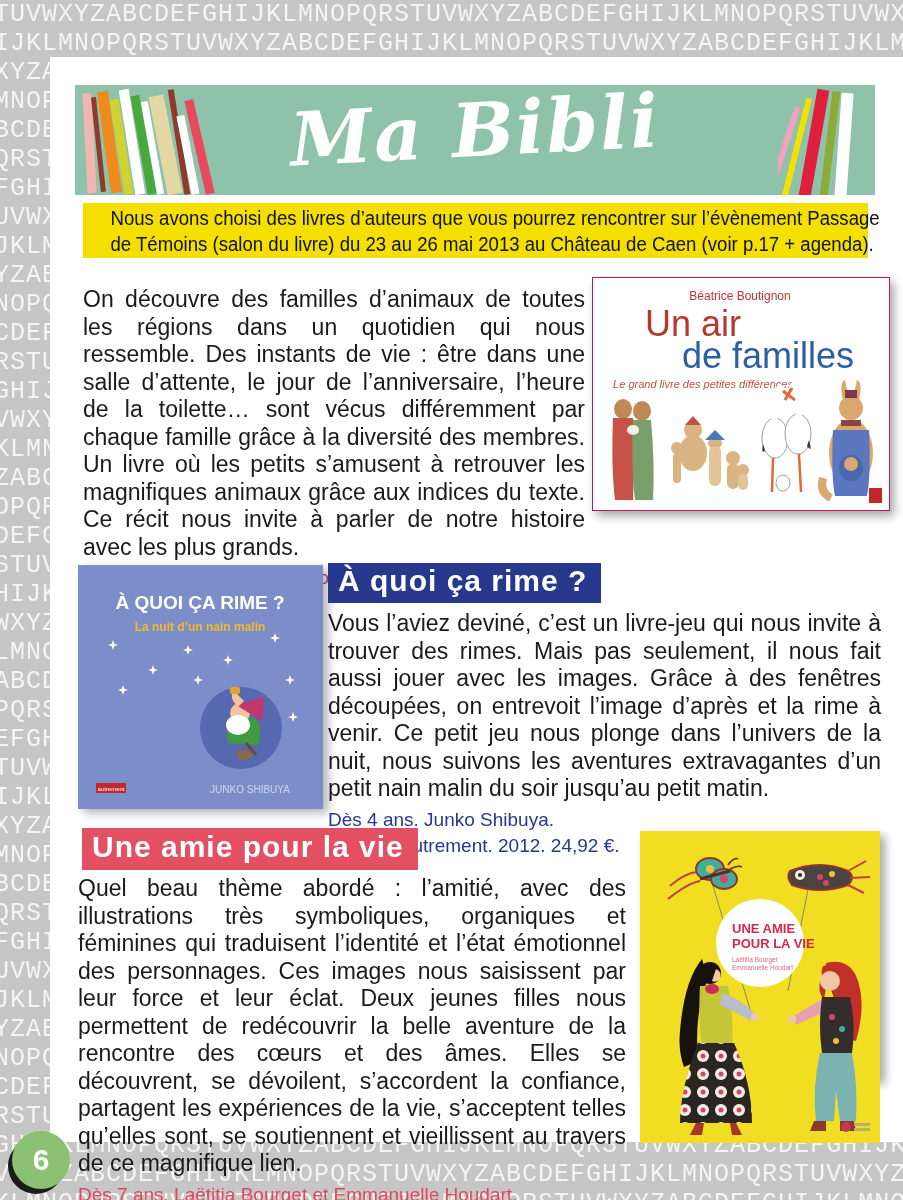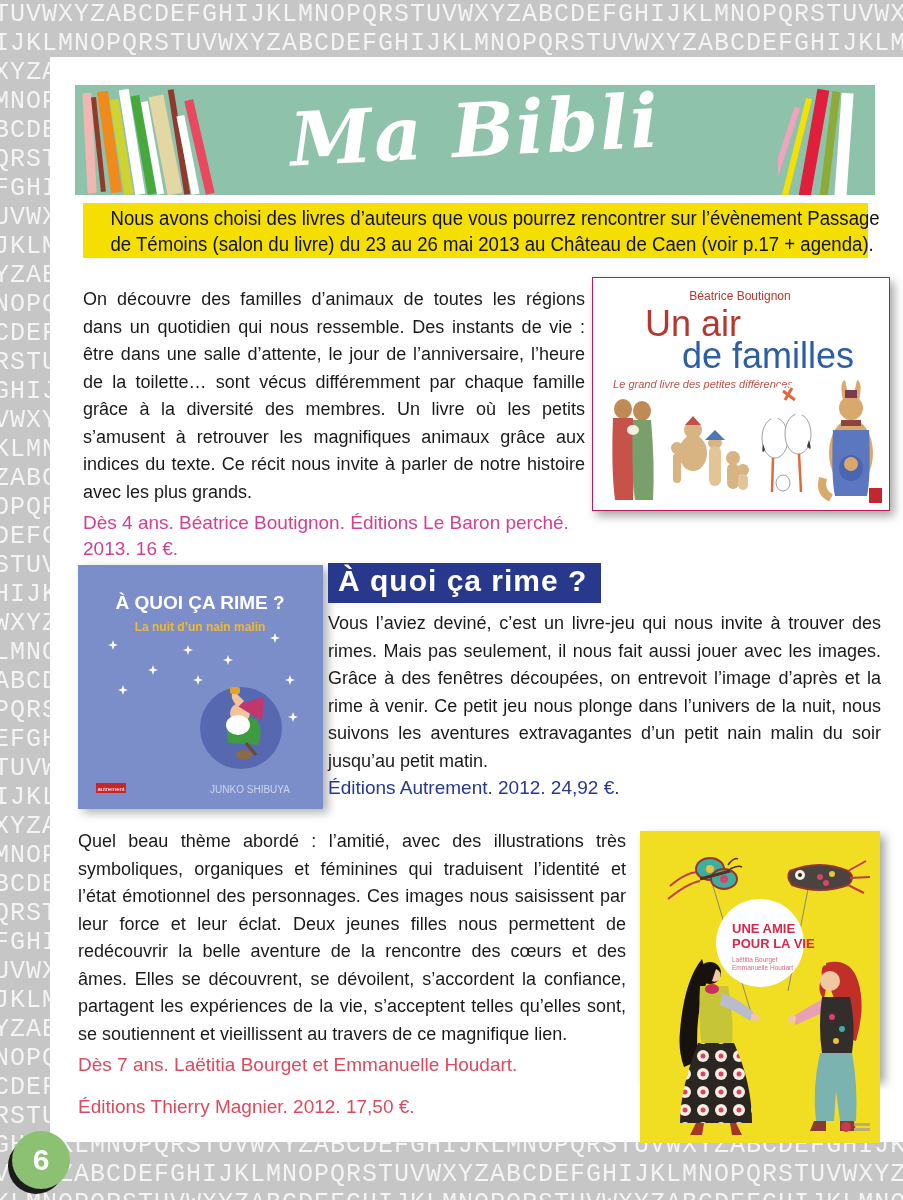--- a/index.html
+++ b/index.html
@@ -12,21 +12,21 @@
   
   #banner{position:absolute;left:25px;top:28px;width:800px;height:110px;background:#8fc2aa;}
   #banner .spines-left{position:absolute;left:4px;top:0;}
   #banner .spines-right{position:absolute;right:2px;top:0;}
   #banner .title{position:absolute;left:0;right:0;top:2px;text-align:center;color:#fff;font-family:"DejaVu Serif",serif;font-style:italic;font-weight:bold;font-size:74px;transform:rotate(-3deg);letter-spacing:2px;}
   
   #intro{position:absolute;left:33px;top:146px;width:785px;height:55px;background:#f4df00;color:#111;text-align:left;padding-top:2px;box-sizing:border-box;}
   #intro .line{white-space:nowrap;font-size:20px;line-height:26px;display:block;transform:scaleX(.93);transform-origin:center;}
   
   .title-bar{display:inline-block;color:#fff;font-weight:bold;white-space:nowrap;}
-  .body-text{color:#1a1a1a;font-size:18px;line-height:27.5px;text-align:justify;margin:0;}
+  .body-text{color:#1a1a1a;font-size:23px;line-height:27.5px;text-align:justify;margin:0;}
   .credit{font-size:19px;line-height:26px;margin:4px 0 0 0;}
   
   #art1{position:absolute;left:33px;top:229px;width:502px;}
   #art1 .title-bar{background:#d62b86;font-size:27px;letter-spacing:1.5px;padding:2px 12px 4px 10px;margin-left:2px;margin-bottom:6px;}
   #art1 .credit{color:#d23f92;}
   #cover1{position:absolute;left:542px;top:220px;width:296px;height:232px;background:#fff;box-shadow:4px 5px 9px rgba(0,0,0,.35);border:1px solid #be185d;}
   
   #cover2{position:absolute;left:28px;top:508px;width:245px;height:244px;box-shadow:5px 4px 9px rgba(0,0,0,.3);}
   #art2{position:absolute;left:278px;top:506px;width:553px;}
   #art2 .title-bar{background:#27388d;font-size:30px;letter-spacing:1px;padding:1px 14px 5px 10px;margin-bottom:7px;}
@@ -220,24 +220,26 @@
         </g>
         <rect x="18" y="218" width="30" height="10" fill="#c1272d"></rect>
         <text x="33" y="226" text-anchor="middle" font-size="6" fill="#ffffff">autrement</text>
         <text x="172" y="228" text-anchor="middle" font-size="10" fill="#cdd5ec">JUNKO SHIBUYA</text>
       </svg>
     </div>
 
     <div id="art2">
       <span class="title-bar">À quoi ça rime ?</span>
       <p class="body-text">Vous l’aviez deviné, c’est un livre-jeu qui nous invite à trouver des rimes. Mais pas seulement, il nous fait aussi jouer avec les images. Grâce à des fenêtres découpées, on entrevoit l’image d’après et la rime à venir. Ce petit jeu nous plonge dans l’univers de la nuit, nous suivons les aventures extravagantes d’un petit nain malin du soir jusqu’au petit matin.</p>
+      <p class="credit">Dès 4 ans. Junko Shibuya.</p>
       <p class="credit" style="margin-top:0">Éditions Autrement. 2012. 24,92 €.</p>
     </div>
 
     <div id="art3">
+      <span class="title-bar">Une amie pour la vie</span>
       <p class="body-text">Quel beau thème abordé : l’amitié, avec des illustrations très symboliques, organiques et féminines qui traduisent l’identité et l’état émotionnel des personnages. Ces images nous saisissent par leur force et leur éclat. Deux jeunes filles nous permettent de redécouvrir la belle aventure de la rencontre des cœurs et des âmes. Elles se découvrent, se dévoilent, s’accordent la confiance, partagent les expériences de la vie, s’acceptent telles qu’elles sont, se soutiennent et vieillissent au travers de ce magnifique lien.</p>
       <p class="credit">Dès 7 ans. Laëtitia Bourget et Emmanuelle Houdart.</p>
       <p class="credit" style="margin-top:16px">Éditions Thierry Magnier. 2012. 17,50 €.</p>
     </div>
 
     <div id="cover3">
       <svg width="240" height="312" viewBox="0 0 240 312">
         <rect width="240" height="312" fill="#f1dd22"></rect>
         <defs>
           <pattern id="skirtdots" width="18" height="18" patternUnits="userSpaceOnUse">

